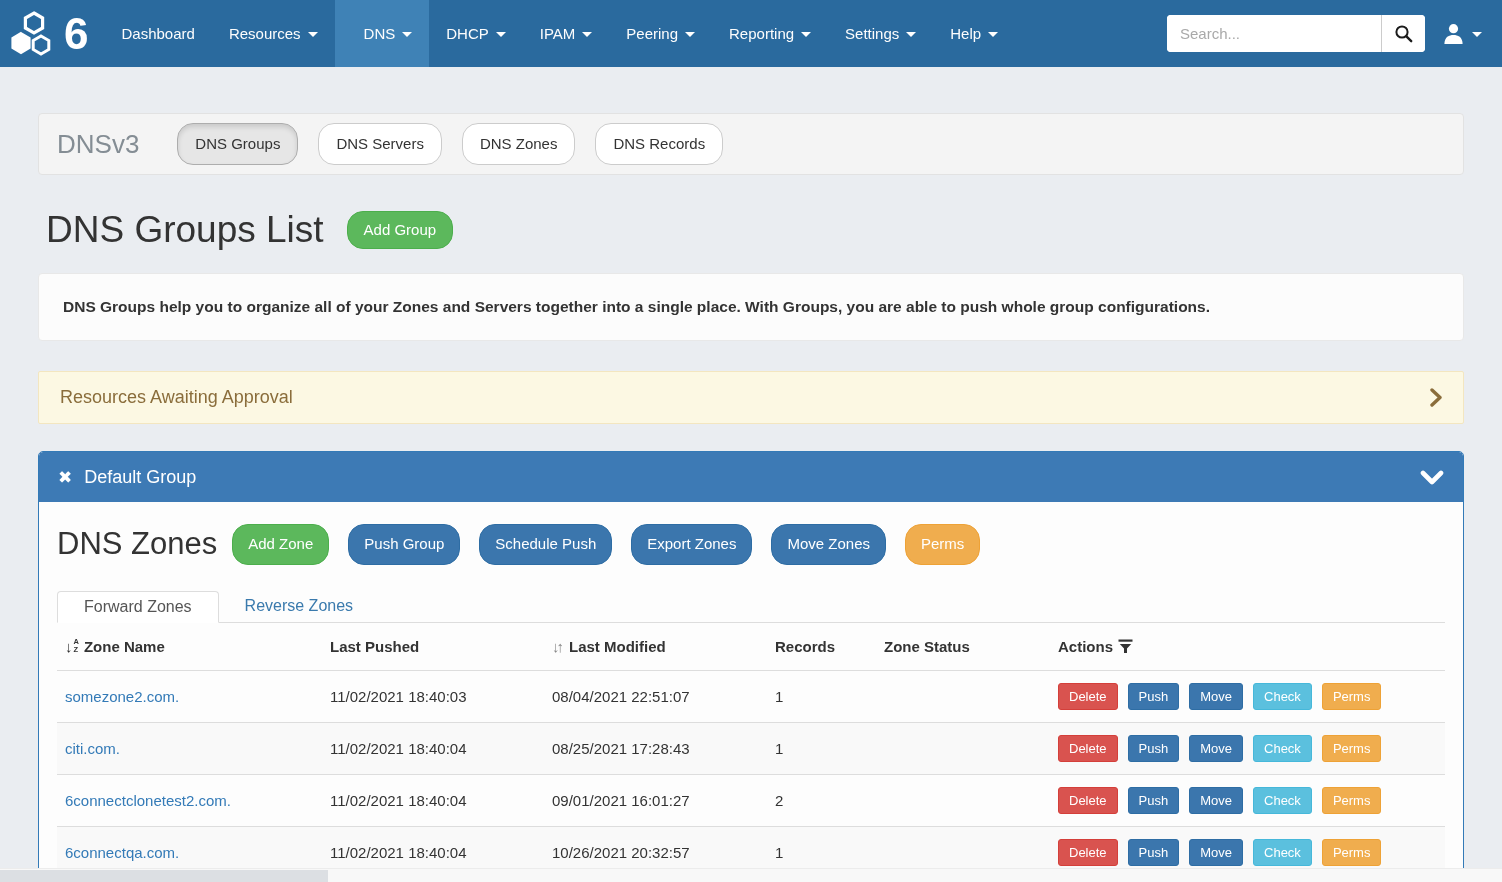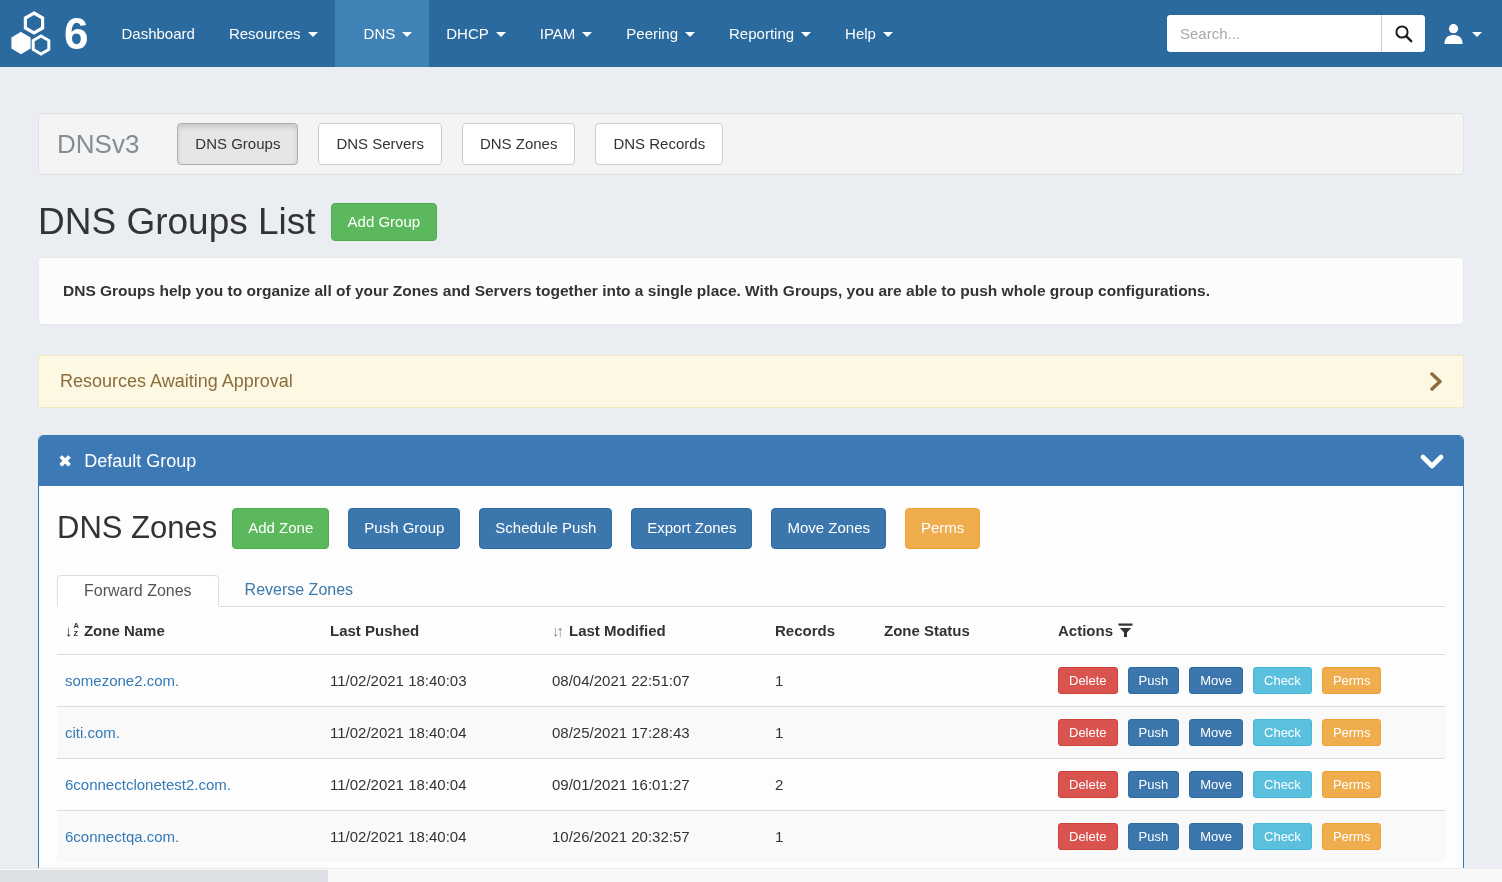--- a/index.html
+++ b/index.html
@@ -24,26 +24,26 @@
   .search-input { border:none; outline:none; width:214px; padding:0 13px; font-size:15px; color:#555; font-family:inherit; }
   .search-input::placeholder { color:#a9a9a9; }
   .search-btn { width:44px; background:#fff; border:none; border-left:1px solid #ccc; display:flex; align-items:center; justify-content:center; cursor:pointer; }
   .user-area { display:flex; align-items:center; gap:7px; padding:0 6px 0 17px; cursor:pointer; }
 
   
   .container { margin:0 38px; }
 
   .dnsv3-panel { margin-top:46px; background:#f4f4f4; border:1px solid #e2e2e2; border-radius:4px; padding:9px 18px; display:flex; align-items:center; }
   .dnsv3-title { font-size:26px; color:#848d94; margin-right:38px; }
-  .btn { font-family:inherit; border-radius:4px; font-size:15px; cursor:pointer; line-height:1.35; }
+  .btn { font-family:inherit; border-radius:16px; font-size:15px; cursor:pointer; line-height:1.35; }
   .seg-btn { background:#fff; border:1px solid #ccc; color:#333; padding:10px 17px; margin-right:20px; }
   .seg-btn.active { background:#e6e6e6; border-color:#adadad; box-shadow:inset 0 3px 5px rgba(0,0,0,.125); }
 
   .page-heading { margin-top:26px; display:flex; align-items:center; gap:15px; }
-  .page-title { font-size:37px; font-weight:400; color:#333; margin:0; }
+  .page-title { font-size:37px; font-weight:400; color:#333; margin:8px; }
   .btn-success { background:#5cb85c; border:1px solid #4cae4c; color:#fff; padding:8px 16px; }
   .btn-primary { background:#3b76ad; border:1px solid #2e6da4; color:#fff; }
   .btn-warning { background:#f0ad4e; border:1px solid #eea236; color:#fff; }
 
   .desc-panel { margin-top:14px; background:#fcfcfc; border:1px solid #e8e8e8; border-radius:4px; padding:24px 24px; font-size:15.5px; color:#333;font-weight:bold; }
 
   .approval-panel { margin-top:30px; background:#fcf8e3; border:1px solid #f3e6c0; border-radius:2px; height:53px; padding:0 21px; display:flex; align-items:center; justify-content:space-between; color:#8a6d3b; font-size:18px; cursor:pointer; }
 
   
   .group-panel { margin-top:27px; border:1px solid #337ab7; border-radius:5px; background:#fdfdfd; height:452px; overflow:hidden; }
@@ -114,20 +114,24 @@
     <li class="nav-item">
         <span>IPAM</span>
         <span class="caret"></span>
       </li>
     <li class="nav-item">
         <span>Peering</span>
         <span class="caret"></span>
       </li>
     <li class="nav-item">
         <span>Reporting</span>
+        <span class="caret"></span>
+      </li>
+    <li class="nav-item">
+        <span>Settings</span>
         <span class="caret"></span>
       </li>
     <li class="nav-item">
         <span>Help</span>
         <span class="caret"></span>
       </li>
   </ul>
   <div class="nav-right">
     <div class="search-group">
       <input class="search-input" type="text" placeholder="Search..." style="">

